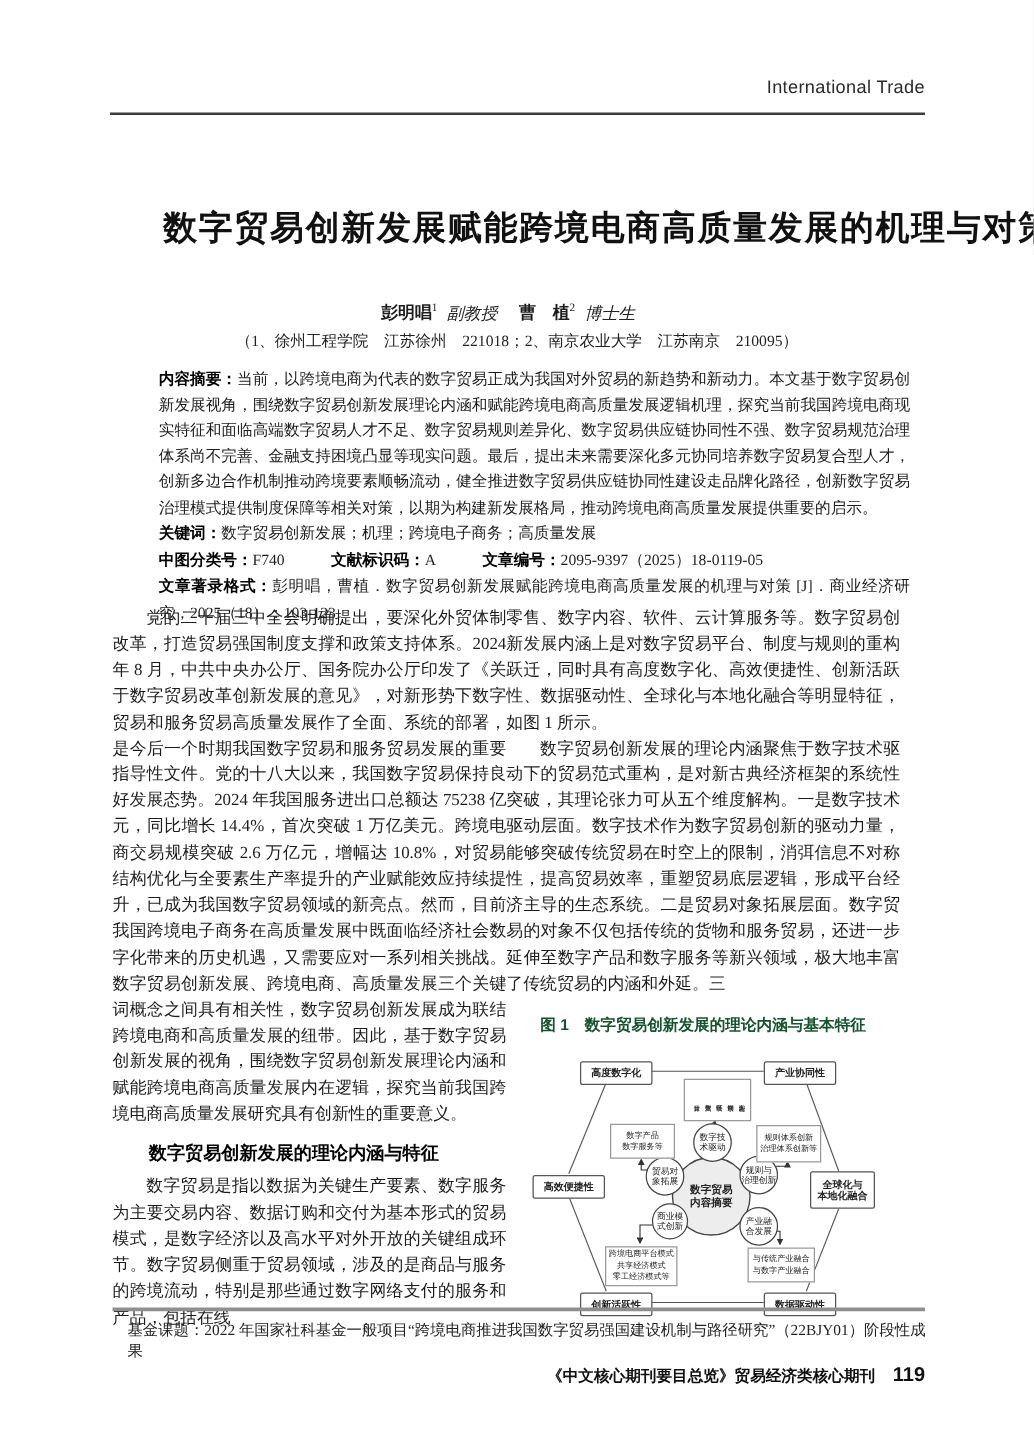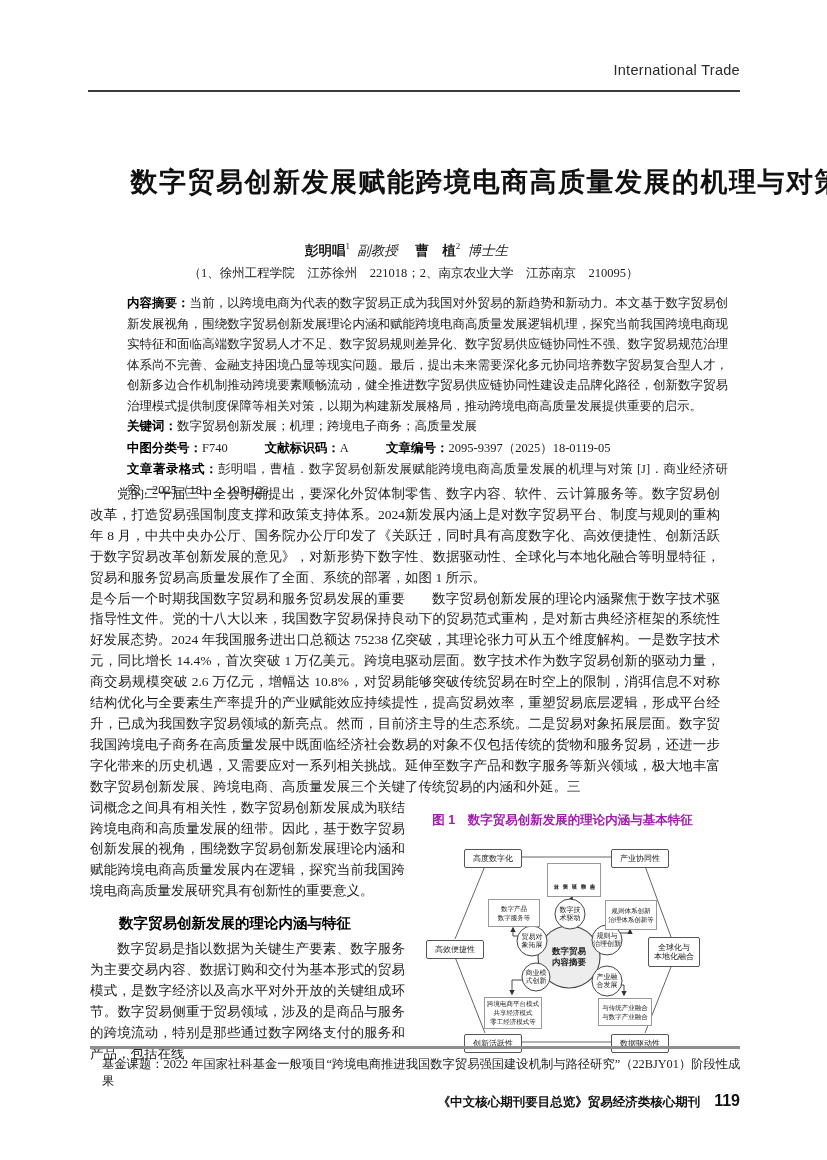--- a/index.html
+++ b/index.html
@@ -25,27 +25,27 @@
   .front-block .meta .m-item{margin-right:34px;}
   .front-block .citation{margin-top:1px;}
   .columns{position:absolute;top:484px;left:90px;width:650px;display:flex;}
   .col{width:315px;font-size:13.5px;line-height:20.9px;text-align:justify;}
   .col p{margin:0;}
   .col p.indent{text-indent:2em;}
   .sec-heading{margin:11px 0 5px 0;text-indent:2em;font-family:Liberation Serif, serif;
         font-weight:bold;font-size:14.5px;color:#000;}
   .sub{color:#222;}
   .fig-caption{margin:12px 0 6px 0;text-align:center;font-family:"Liberation Sans",sans-serif;
-        font-weight:bold;font-size:12.5px;color:#a21caf;}
+        font-weight:bold;font-size:12.5px;color:#14532d;}
   
   .fig{position:relative;width:315px;height:232px;}
   .fig svg{position:absolute;left:0;top:0;}
   .fx{position:absolute;text-align:center;color:#222;}
   .vbox{border:1px solid #555;border-radius:2px;background:#fff;
-        font-family:"Liberation Sans",sans-serif;font-size:8px;font-weight:normal;
+        font-family:"Liberation Sans",sans-serif;font-size:8px;font-weight:bold;
         display:flex;align-items:center;justify-content:center;line-height:9px;}
   .rbox{border:1px solid #999;background:#fff;font-size:6.5px;line-height:9px;
         display:flex;flex-direction:column;align-items:center;justify-content:center;}
   .ctext{font-size:7px;line-height:8.5px;}
   .cctext{font-size:8.5px;line-height:11px;font-weight:bold;
         font-family:"Liberation Sans",sans-serif;}
   .r-top-inner{display:flex;flex-direction:row;justify-content:center;gap:2px;}
   .vword{writing-mode:vertical-rl;font-size:5px;line-height:7px;}
   
   .foot-rule{position:absolute;top:1046px;left:90px;width:650px;border-top:3px solid #8f8f8f;}

